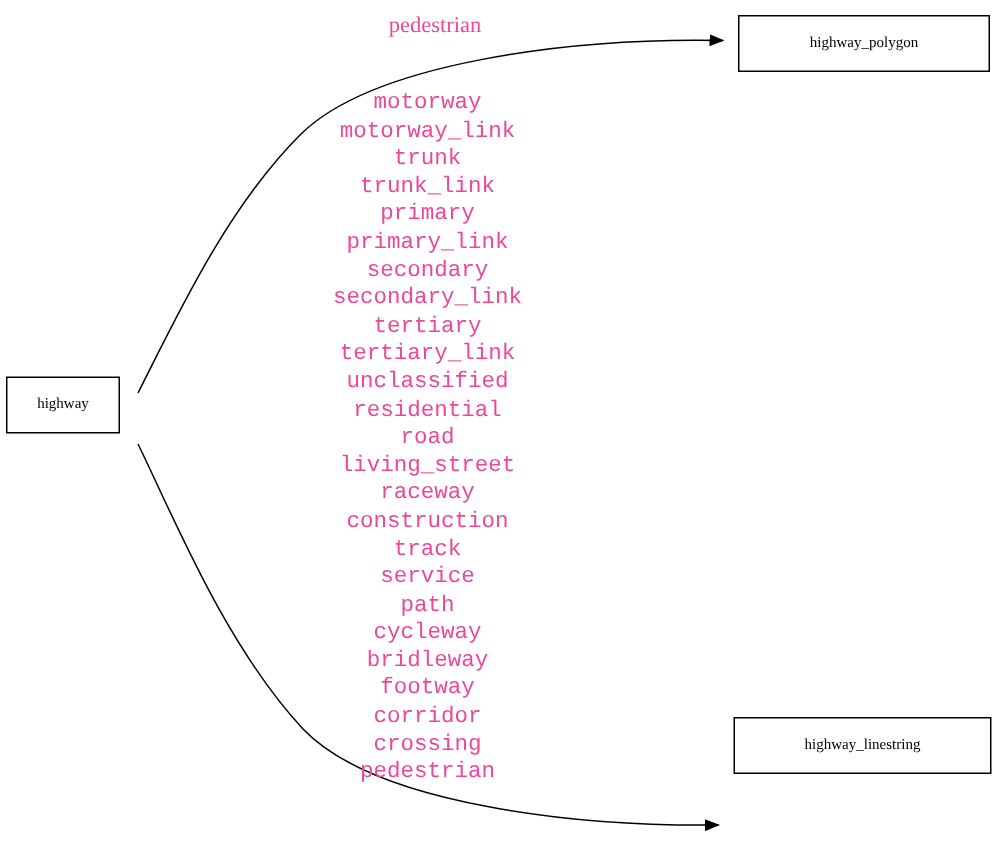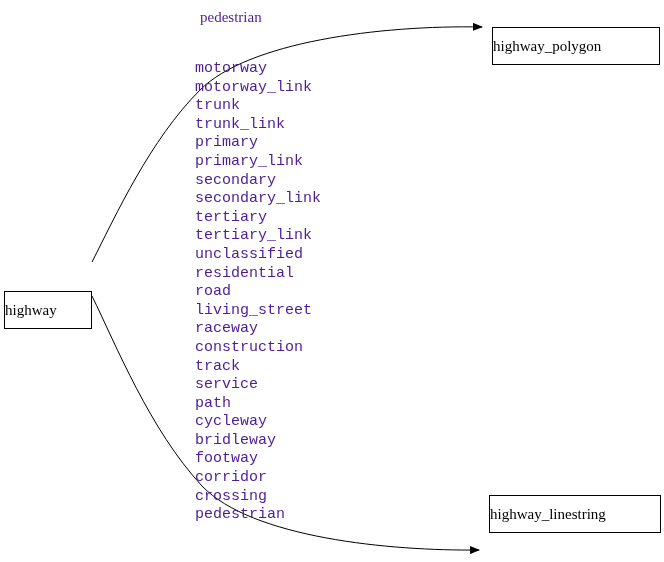--- a/index.html
+++ b/index.html
@@ -21,50 +21,51 @@
     top: 0;
     width: 664px;
     height: 562px;
   }
   .node {
     position: absolute;
     box-sizing: border-box;
     border: 1px solid #000000;
     background: #ffffff;
     color: #000000;
-    font-size: 15px;
+    font-size: 10px;
     line-height: 1;
     display: flex;
     align-items: center;
+    justify-content: center;
     white-space: nowrap;
-    margin-top: 17px;
   }
   #node-highway {
     left: 4px;
-    top: 274px;
-    width: 88px;
+    top: 251px;
+    width: 76px;
     height: 38px;
   }
   #node-highway-polygon {
     left: 492px;
     top: 10px;
     width: 168px;
     height: 38px;
   }
   #node-highway-linestring {
     left: 489px;
     top: 478px;
     width: 172px;
     height: 38px;
   }
   .edge-label {
     position: absolute;
-    color: #4c1d95;
+    color: #ec4899;
     font-size: 15px;
     line-height: 18.6px;
+    text-align: center;
     white-space: pre;
   }
   #label-top {
     left: 200px;
     top: 8px;
     width: 180px;
   }
   #label-bottom {
     left: 195px;
     top: 60px;

